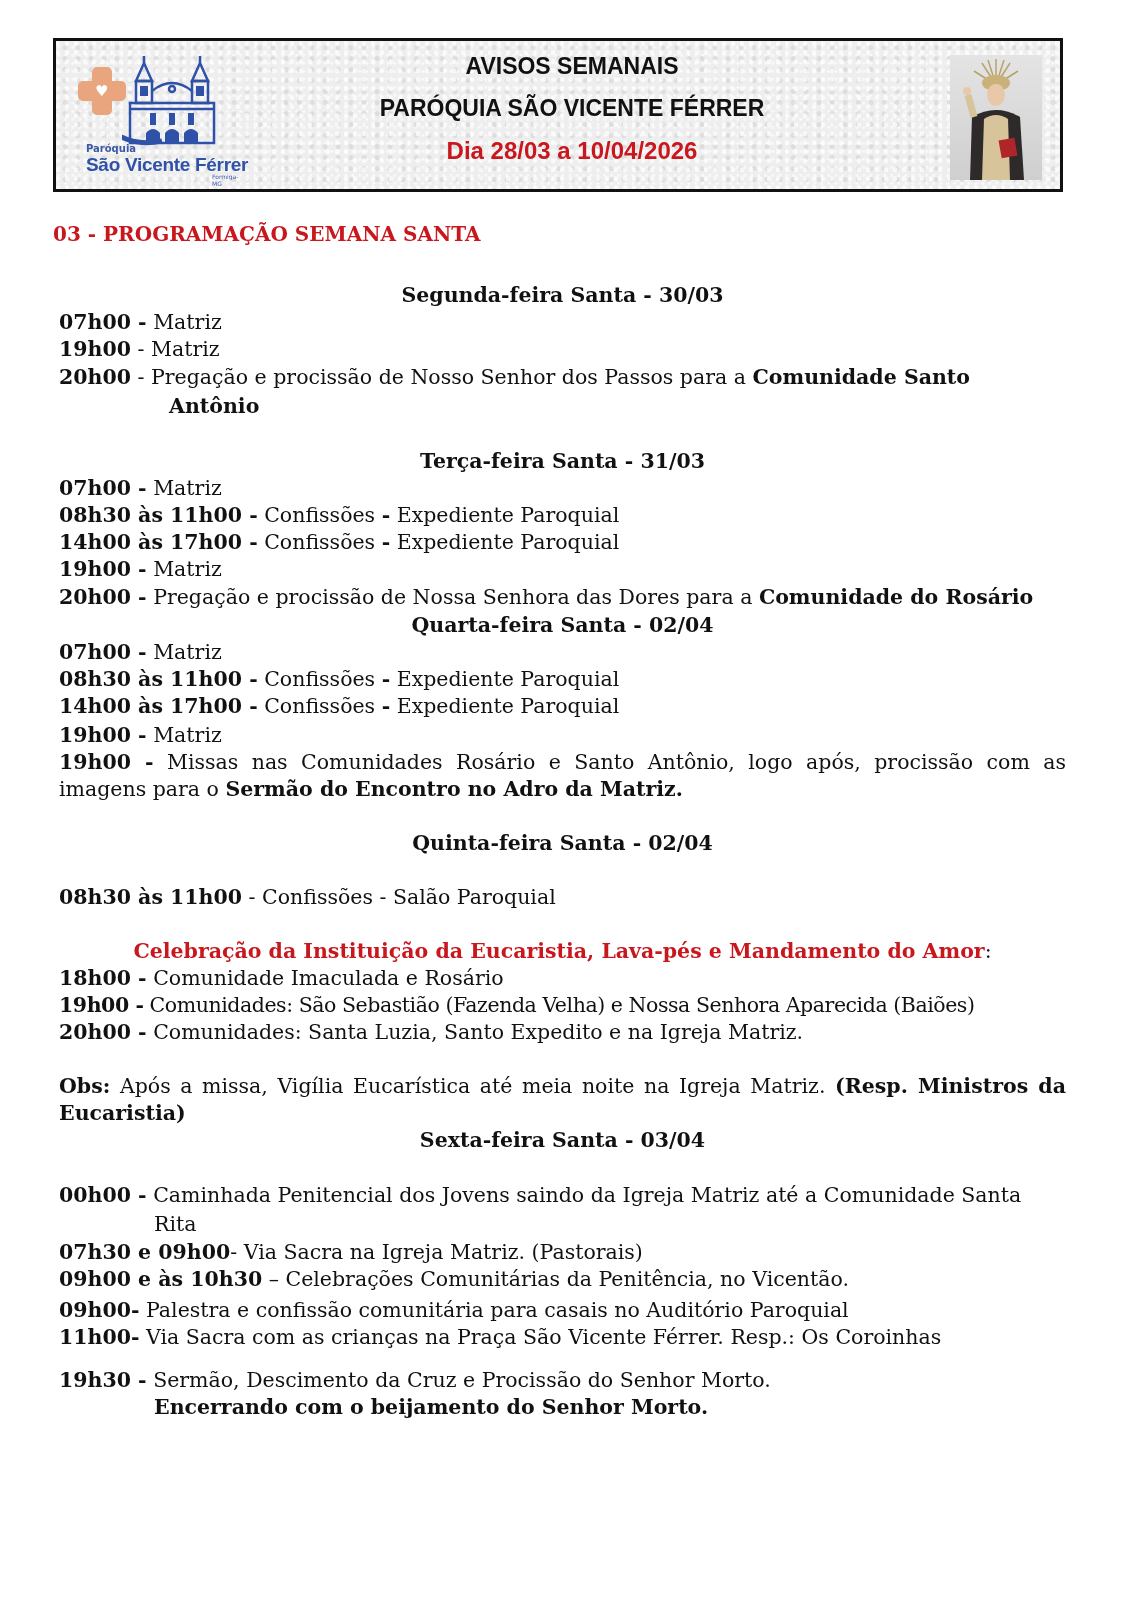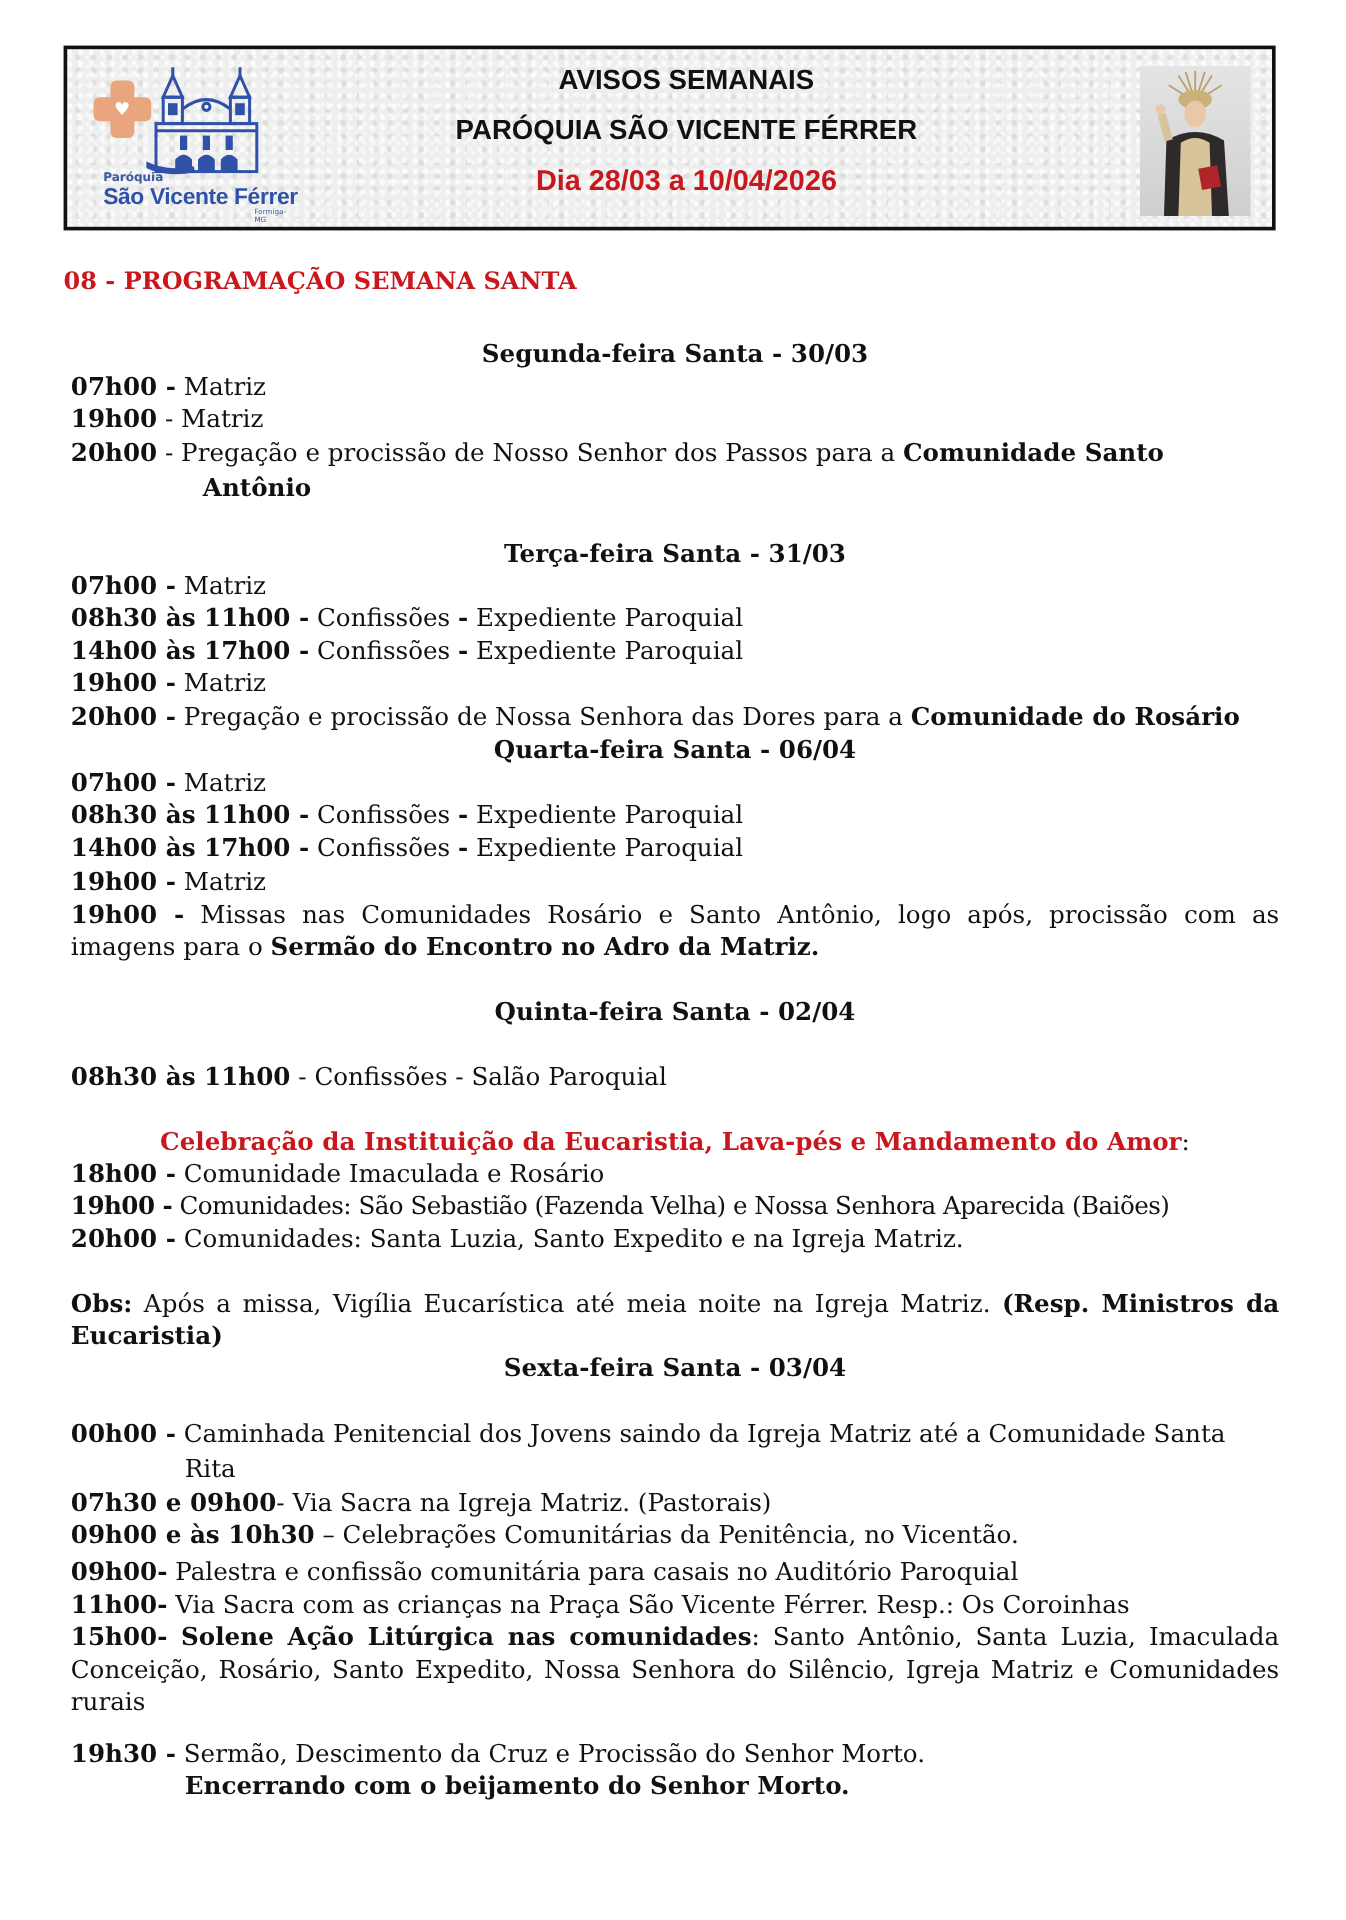--- a/index.html
+++ b/index.html
@@ -101,39 +101,39 @@
       <ellipse cx="46" cy="40" rx="9" ry="11" fill="#e8c8a8"></ellipse>
       <path d="M20 125 L22 62 Q46 48 70 62 L74 125 Z" fill="#2e2a2a"></path>
       <path d="M32 125 L34 64 Q46 56 58 64 L60 125 Z" fill="#d8c49a"></path>
       <path d="M24 62 L18 40" stroke="#d8c49a" stroke-width="7"></path>
       <circle cx="17" cy="36" r="4" fill="#e8c8a8"></circle>
       <rect x="50" y="84" width="16" height="18" fill="#b0252a" transform="rotate(-10 58 93)"></rect>
     </svg>
   </div>
 </div>
 
-<div class="section-title">08 - PROGRAMAÇÃO SEMANA SANTA</div>
+<div class="section-title">03 - PROGRAMAÇÃO SEMANA SANTA</div>
 
 <div class="content">
 
   <div class="day">Segunda-feira Santa - 30/03</div>
   <div class="line"><span class="t">07h00 -</span><span> Matriz</span></div>
   <div class="line"><span class="t">19h00</span><span> - Matriz</span></div>
   <div class="line" style="padding-left:110px;text-indent:-110px;line-height:29px;"><span class="t">20h00</span><span> - Pregação e procissão de Nosso Senhor dos Passos para a </span><span class="b">Comunidade Santo Antônio</span></div>
 
   <div class="gap"></div>
 
   <div class="day">Terça-feira Santa - 31/03</div>
   <div class="line"><span class="t">07h00 -</span><span> Matriz</span></div>
   <div class="line"><span class="t">08h30 às 11h00 -</span><span> Confissões </span><span class="b">-</span><span> Expediente Paroquial</span></div>
   <div class="line"><span class="t">14h00 às 17h00 -</span><span> Confissões </span><span class="b">-</span><span> Expediente Paroquial</span></div>
   <div class="line"><span class="t">19h00 -</span><span> Matriz</span></div>
   <div class="line" style="padding-left:95px;text-indent:-95px;line-height:29px;"><span class="t">20h00 -</span><span> Pregação e procissão de Nossa Senhora das Dores para a </span><span class="b">Comunidade do Rosário</span></div>
 
-  <div class="day">Quarta-feira Santa - 06/04</div>
+  <div class="day">Quarta-feira Santa - 02/04</div>
   <div class="line"><span class="t">07h00 -</span><span> Matriz</span></div>
   <div class="line"><span class="t">08h30 às 11h00 -</span><span> Confissões </span><span class="b">-</span><span> Expediente Paroquial</span></div>
   <div class="line"><span class="t">14h00 às 17h00 -</span><span> Confissões </span><span class="b">-</span><span> Expediente Paroquial</span></div>
   <div class="line" style="margin-top:2px;"><span class="t">19h00 -</span><span> Matriz</span></div>
   <div class="line just"><span class="t">19h00 -</span><span> Missas nas Comunidades Rosário e Santo Antônio, logo após, procissão com as imagens para o </span><span class="b">Sermão do Encontro no Adro da Matriz.</span></div>
 
   <div class="gap"></div>
 
   <div class="day">Quinta-feira Santa - 02/04</div>
   <div class="gap"></div>
@@ -146,16 +146,15 @@
   <div class="gap"></div>
   <div class="line just"><span class="b">Obs:</span><span> Após a missa, Vigília Eucarística até meia noite na Igreja Matriz. </span><span class="b">(Resp. Ministros da Eucaristia)</span></div>
 
   <div class="day">Sexta-feira Santa - 03/04</div>
   <div class="gap"></div>
   <div class="line" style="padding-left:95px;text-indent:-95px;line-height:29px;"><span class="t">00h00 -</span><span> Caminhada Penitencial dos Jovens saindo da Igreja Matriz até a Comunidade Santa Rita</span></div>
   <div class="line"><span class="t">07h30 e 09h00</span><span>- Via Sacra na Igreja Matriz. (Pastorais)</span></div>
   <div class="line"><span class="t">09h00 e às 10h30</span><span> – Celebrações Comunitárias da Penitência, no Vicentão.</span></div>
   <div class="line" style="margin-top:4px;"><span class="t">09h00-</span><span> Palestra e confissão comunitária para casais no Auditório Paroquial</span></div>
   <div class="line"><span class="t">11h00-</span><span> Via Sacra com as crianças na Praça São Vicente Férrer. Resp.: Os Coroinhas</span></div>
-  <div class="line just"><span class="t">15h00-</span><span class="b"> Solene Ação Litúrgica nas comunidades</span><span>: Santo Antônio, Santa Luzia, Imaculada Conceição, Rosário, Santo Expedito, Nossa Senhora do Silêncio, Igreja Matriz e Comunidades rurais</span></div>
   <div class="line" style="margin-top:16px;"><span class="t">19h30 -</span><span> Sermão, Descimento da Cruz e Procissão do Senhor Morto.</span></div>
   <div class="line b" style="padding-left:95px;">Encerrando com o beijamento do Senhor Morto.</div>
 </div>
 
 </body></html>

